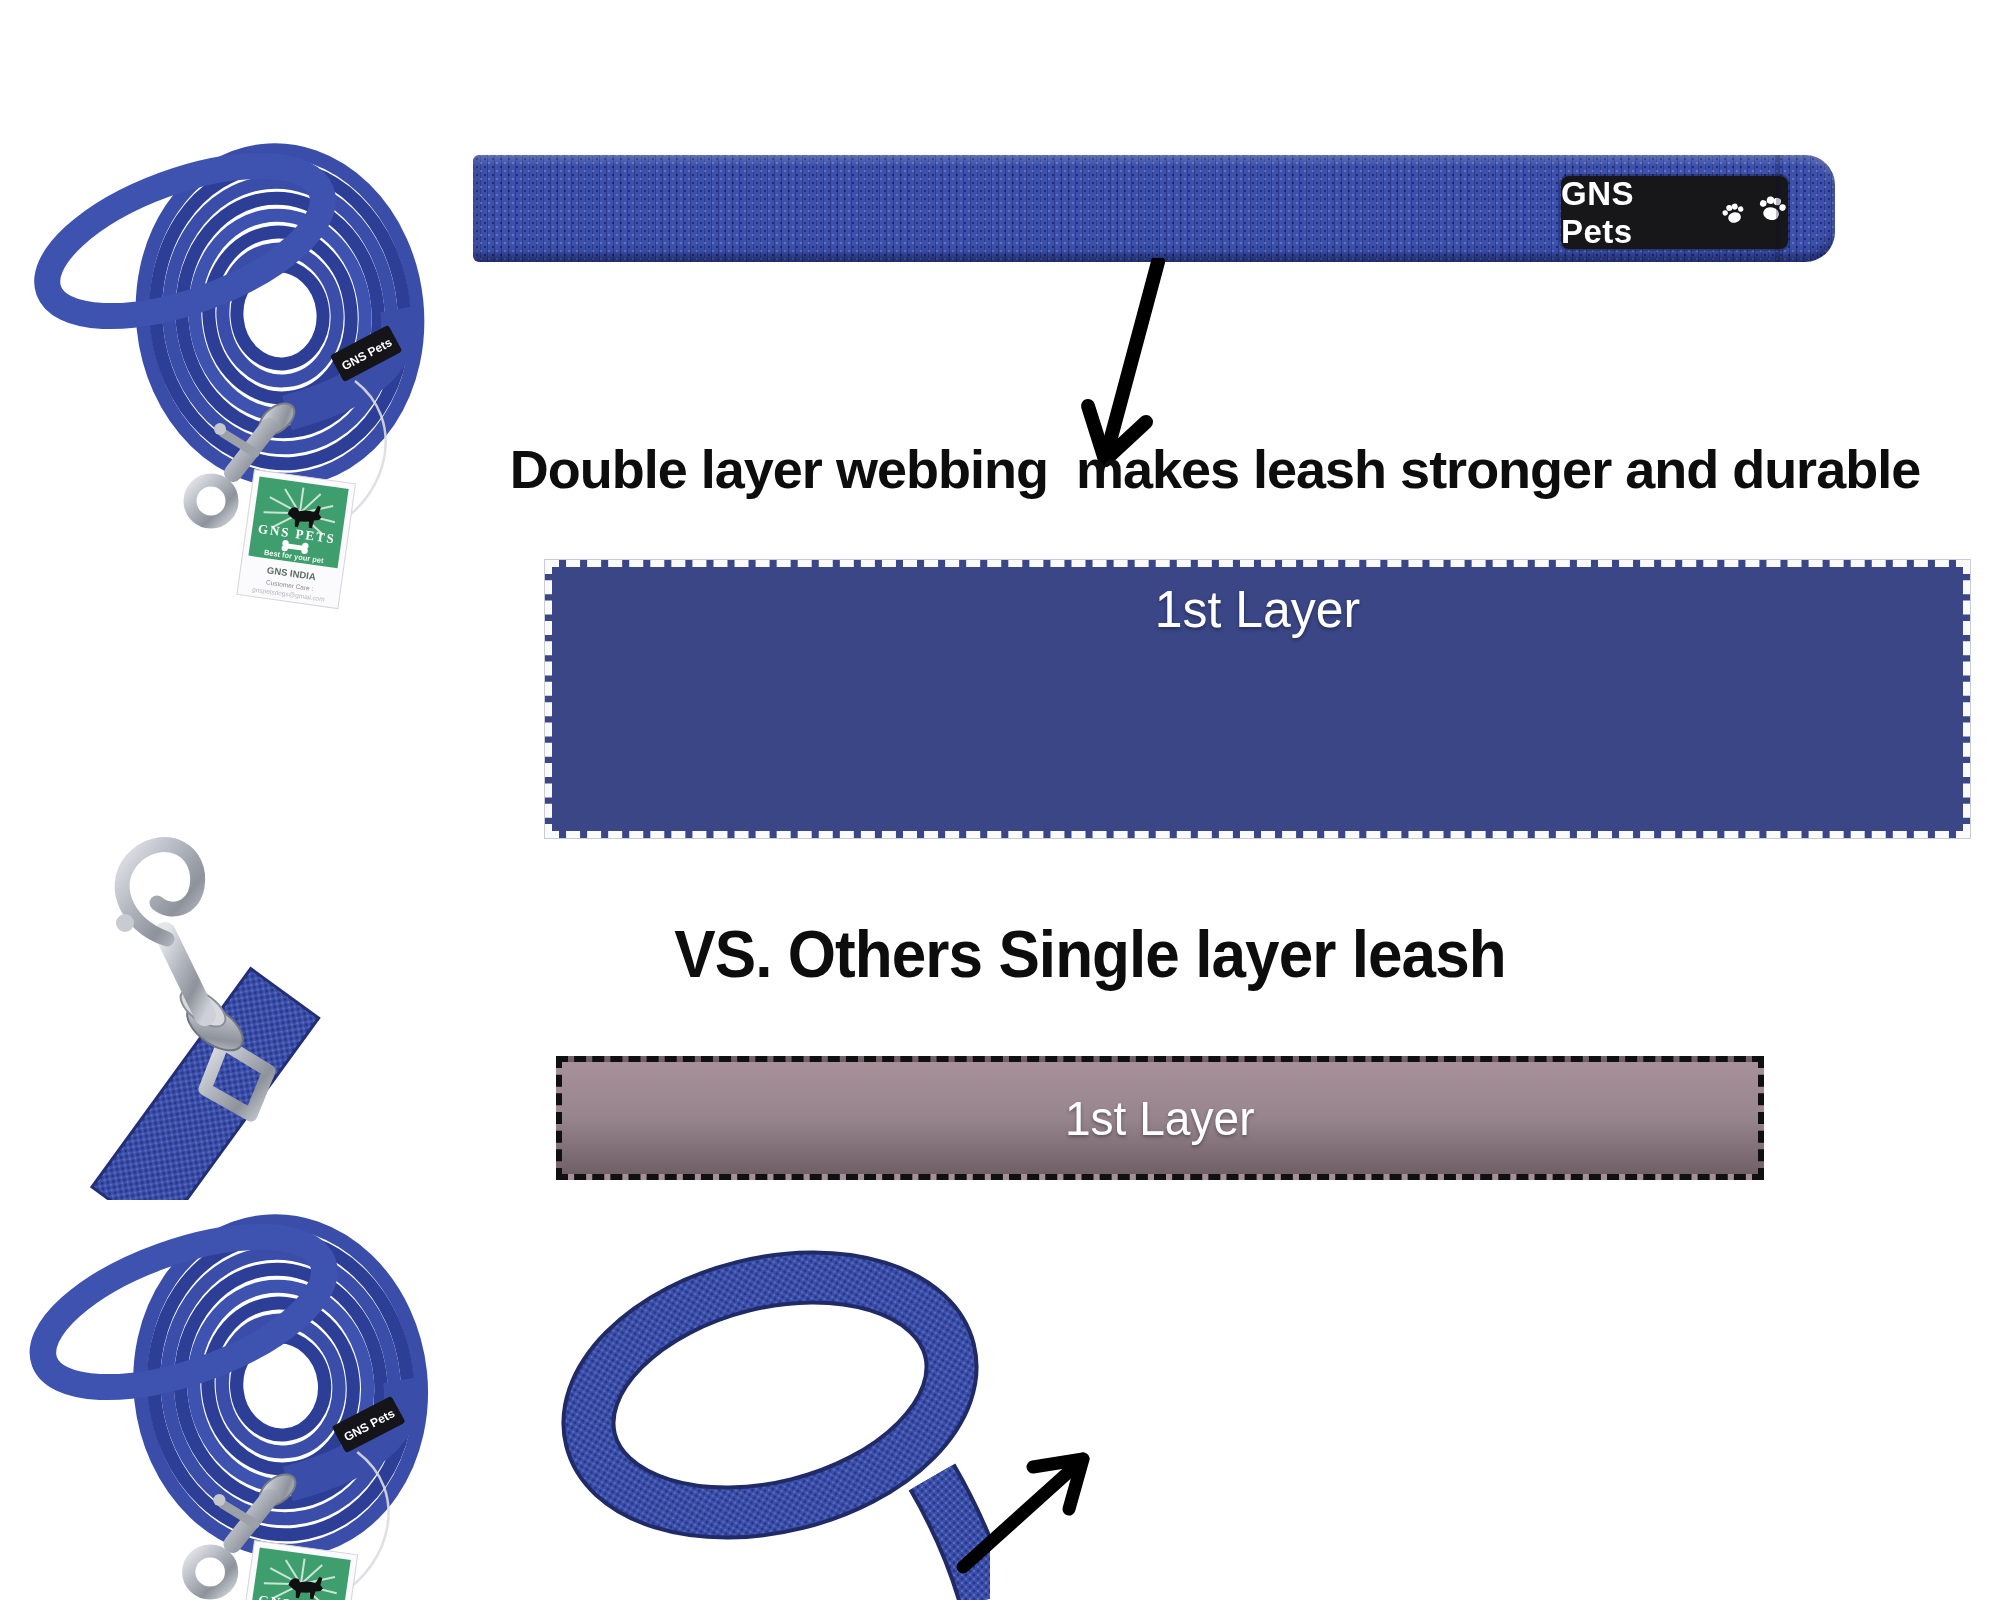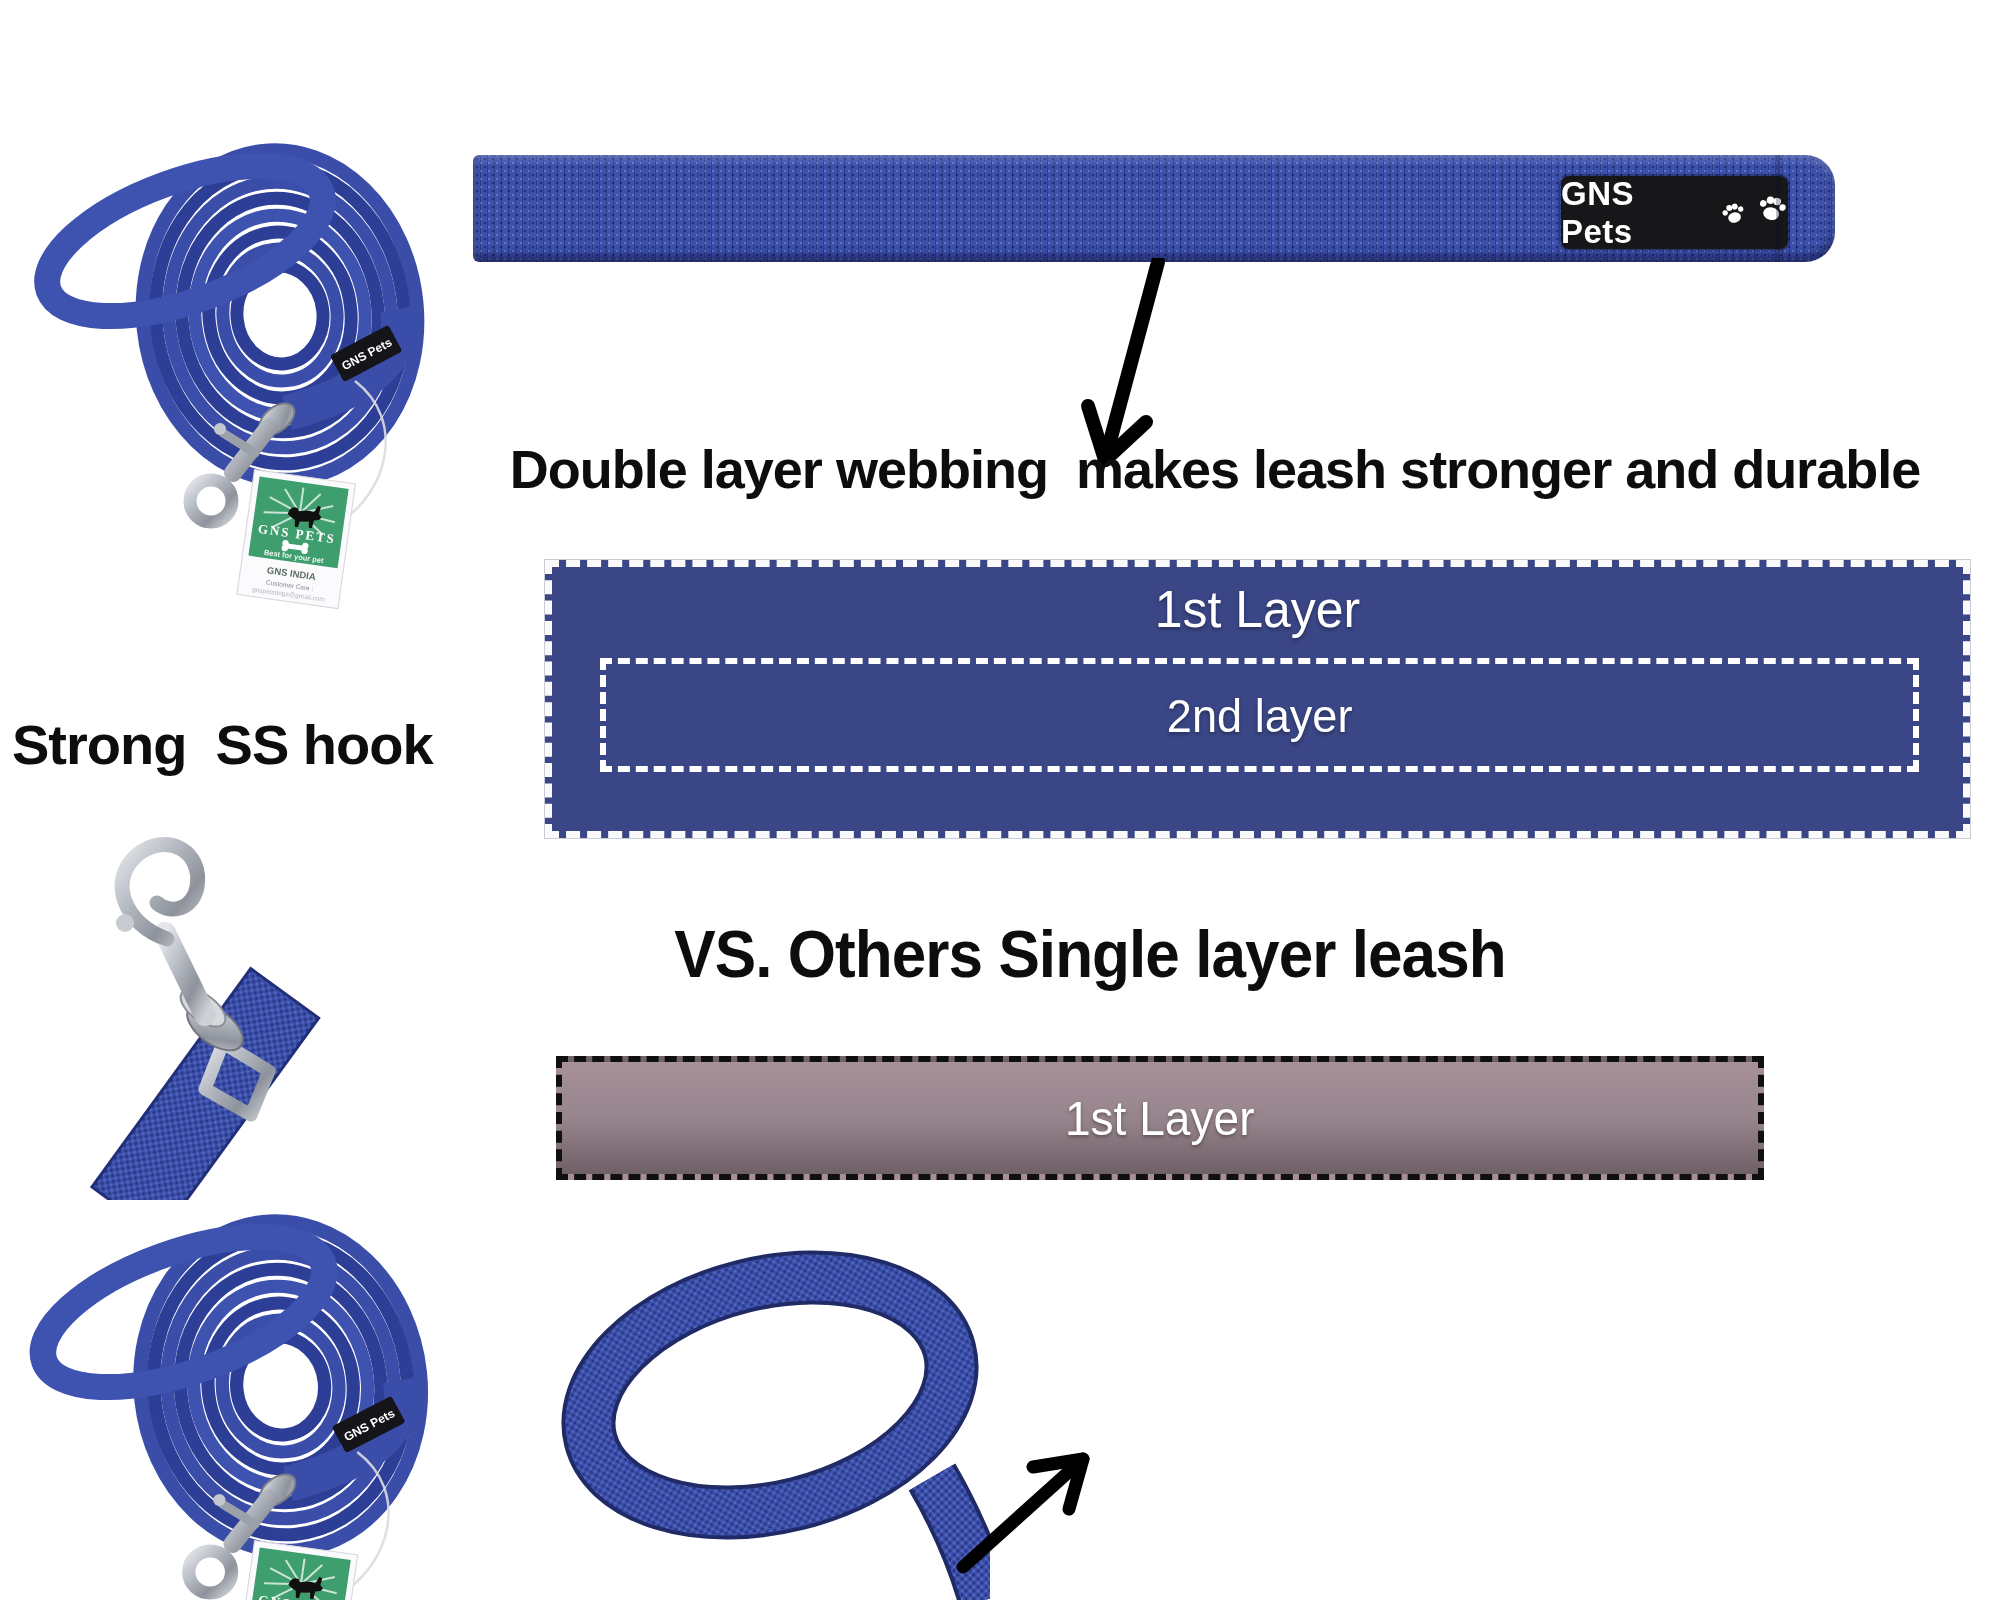--- a/index.html
+++ b/index.html
@@ -153,26 +153,22 @@
 
   <svg class="abs" style="left:1050px;top:258px" width="160" height="220" viewBox="0 0 160 220">
     <path d="M 108 4 L 55 202" stroke="#000" stroke-width="14" stroke-linecap="round" fill="none"></path>
     <polyline points="38,148 55,202 96,164" stroke="#000" stroke-width="14" stroke-linecap="round" stroke-linejoin="round" fill="none"></polyline>
   </svg>
 
   <div class="headline h-double">Double layer webbing  makes leash stronger and durable</div>
 
   <div class="abs box-double">
     <div class="layer-label layer1-top">1st Layer</div>
-    <div class="box-inner">
-      <div class="layer-label">2nd layer</div>
-    </div>
-  </div>
-
-  <div class="headline h-strong">Strong  SS hook</div>
+  </div>
+
 
   <div class="abs photo" style="left:55px;top:805px;width:365px;height:395px;">
     <svg width="100%" height="100%" viewBox="0 0 365 395">
       <g transform="rotate(36 170 250)">
         <rect x="140" y="165" width="84" height="270" fill="url(#web)" stroke="#222f78" stroke-width="3"></rect>
       </g>
       <g>
         <path d="M 168 238 L 214 266 L 196 310 L 150 284 Z" fill="none" stroke="url(#metal)" stroke-width="13" stroke-linejoin="round"></path>
         <ellipse cx="160" cy="222" rx="32" ry="17" transform="rotate(36 160 222)" fill="url(#metal)" stroke="#70757e" stroke-width="2"></ellipse>
         <ellipse cx="148" cy="203" rx="26" ry="13" transform="rotate(36 148 203)" fill="#d7d9dd" stroke="#898e97" stroke-width="2"></ellipse>

